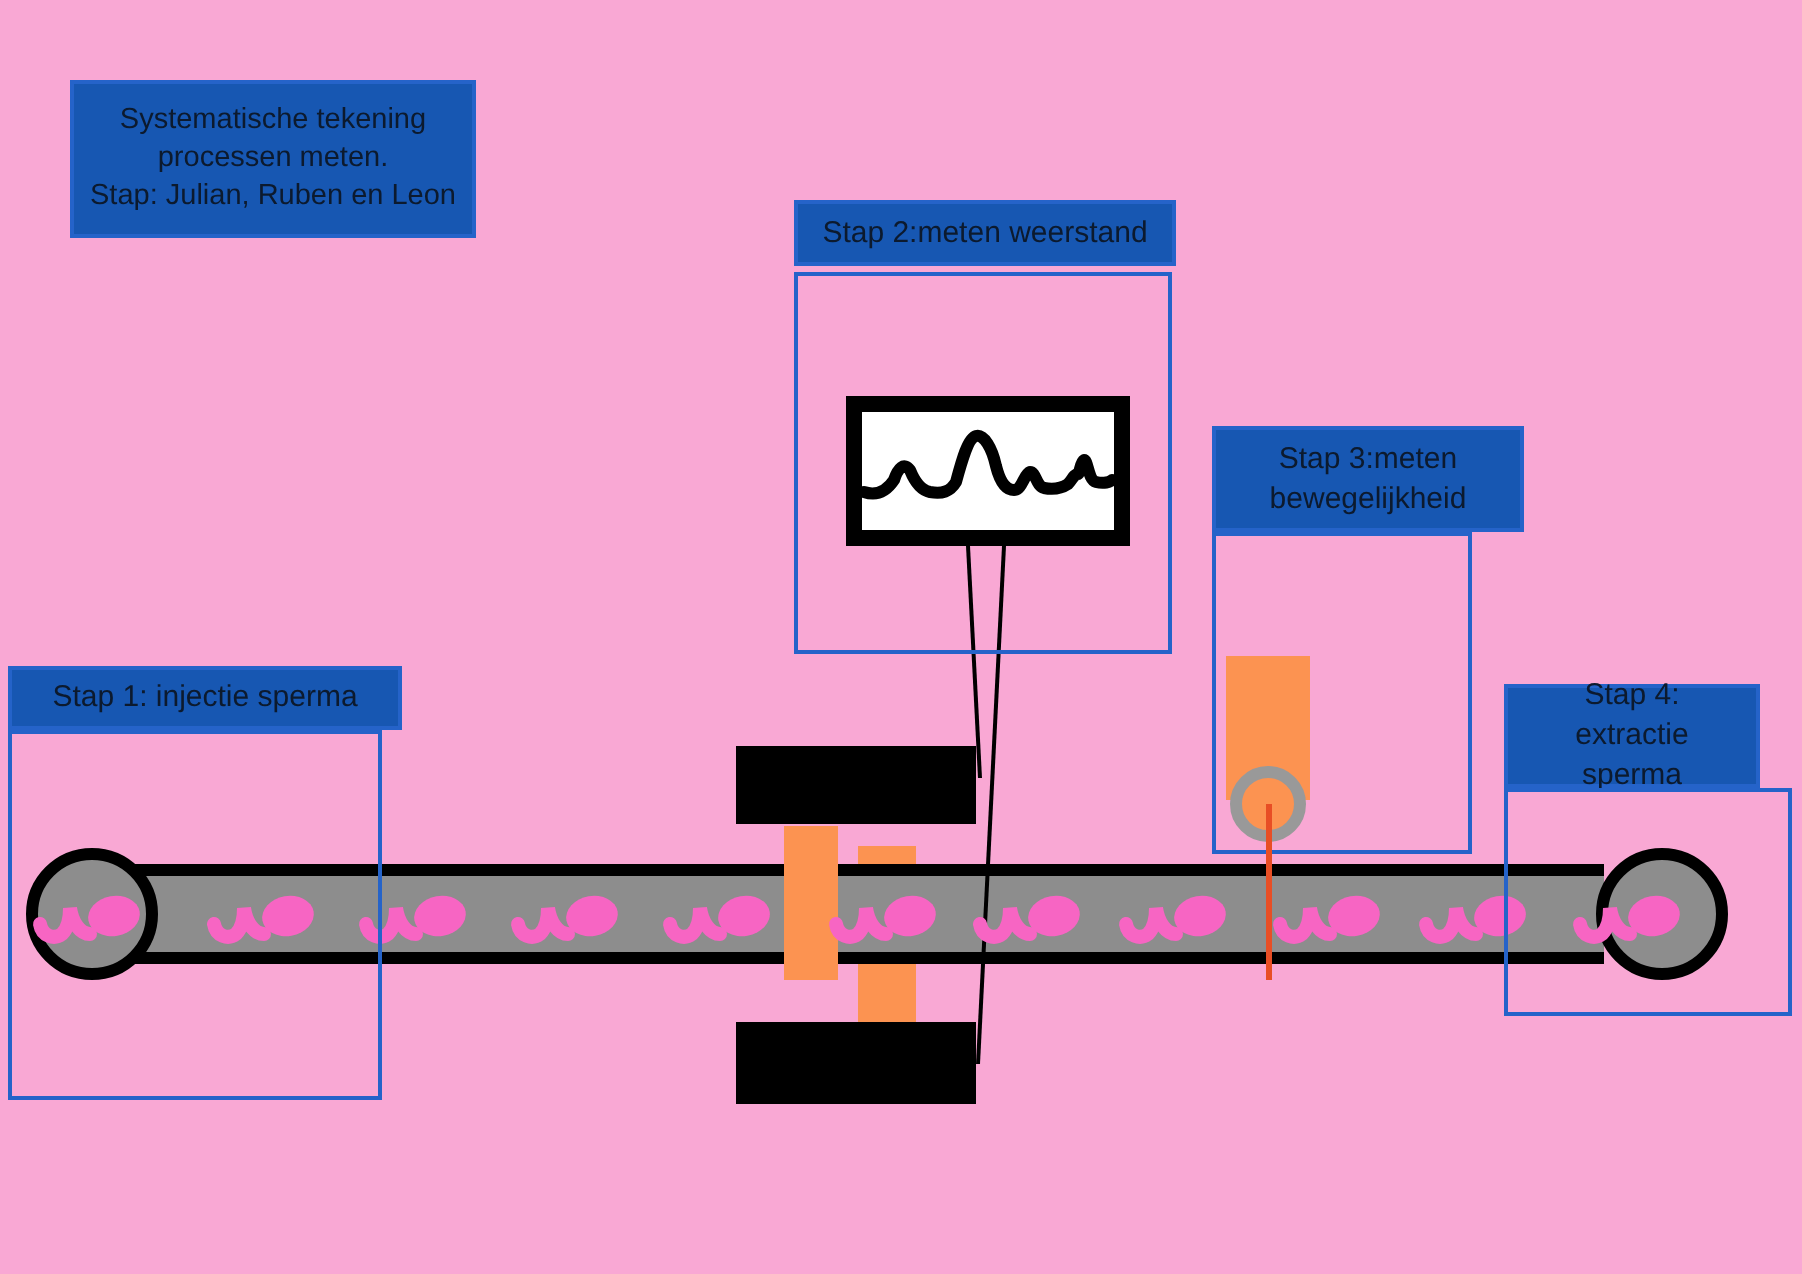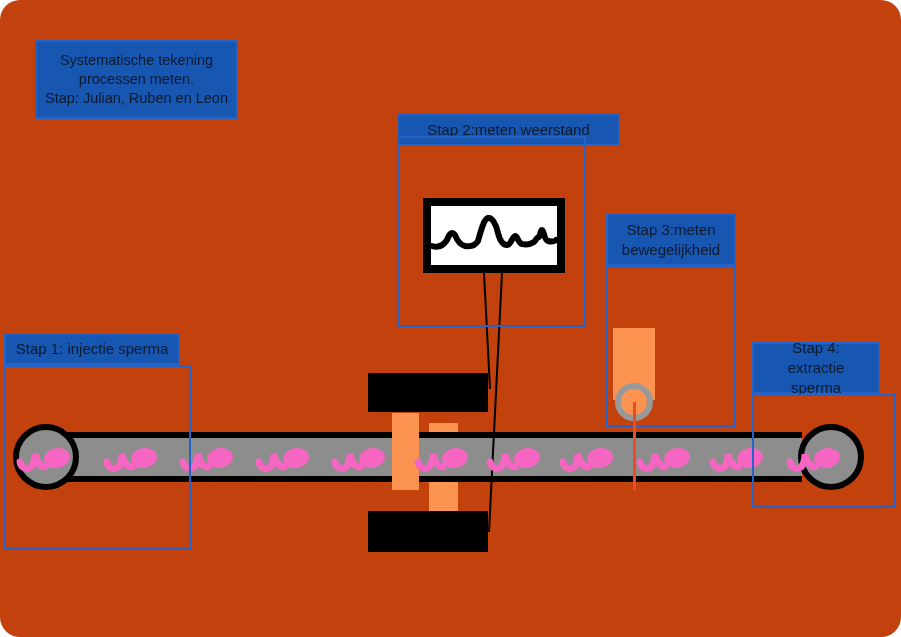--- a/index.html
+++ b/index.html
@@ -1,33 +1,32 @@
 <!DOCTYPE html>
 <html style="--box-blue: #1757b2; --box-border-blue: #2563c9; --label-text: #0c1a2e; --channel-gray: #8d8d8d; --sperm-pink: #f765c3; --electrode-orange: #fc9351; --probe-ring-gray: #999999; --probe-line-red: #e84e25; --ink-black: #000000;"><head>
 <meta charset="utf-8">
 <style>
   html,body{margin:0;padding:0;background:#ffffff;}
   .canvas{
-    position:relative;width:901px;height:637px;background:#c2410c;overflow:hidden;
+    position:relative;width:901px;height:637px;background:#f9a8d4;overflow:hidden;
     font-family:"Liberation Sans","DejaVu Sans",sans-serif;
-    border-radius:20px;
   }
   
   .bluefill{
     background:var(--box-blue);color:var(--label-text);
     border:2px solid var(--box-border-blue);box-sizing:border-box;
     display:flex;align-items:center;justify-content:center;text-align:center;
     font-size:15px;line-height:1.32;
   }
   .title-box{position:absolute;left:35px;top:40px;width:203px;height:79px;z-index:8;
     flex-direction:column;font-size:14.5px;}
   .step-header{position:absolute;z-index:8;}
-  .hdr-s1{left:4px;top:333px;width:176px;height:32px;}
-  .hdr-s2{left:397px;top:113px;width:223px;height:33px;}
-  .hdr-s3{left:606px;top:213px;width:130px;height:53px;padding:0 6px;justify-content:center;}
+  .hdr-s1{left:4px;top:333px;width:197px;height:32px;}
+  .hdr-s2{left:397px;top:100px;width:191px;height:33px;}
+  .hdr-s3{left:606px;top:213px;width:156px;height:53px;padding:0 6px;justify-content:center;}
   .hdr-s4{left:752px;top:342px;width:128px;height:52px;padding:0 10px;}
   .step-body{position:absolute;border:2px solid var(--box-border-blue);
     box-sizing:border-box;background:transparent;z-index:8;}
   .body-s1{left:4px;top:365px;width:187px;height:185px;}
   .body-s2{left:397px;top:136px;width:189px;height:191px;}
   .body-s3{left:606px;top:266px;width:130px;height:161px;}
   .body-s4{left:752px;top:394px;width:144px;height:114px;}
   
   .channel{position:absolute;left:40px;top:432px;width:762px;height:50px;
     background:var(--ink-black);z-index:2;}

